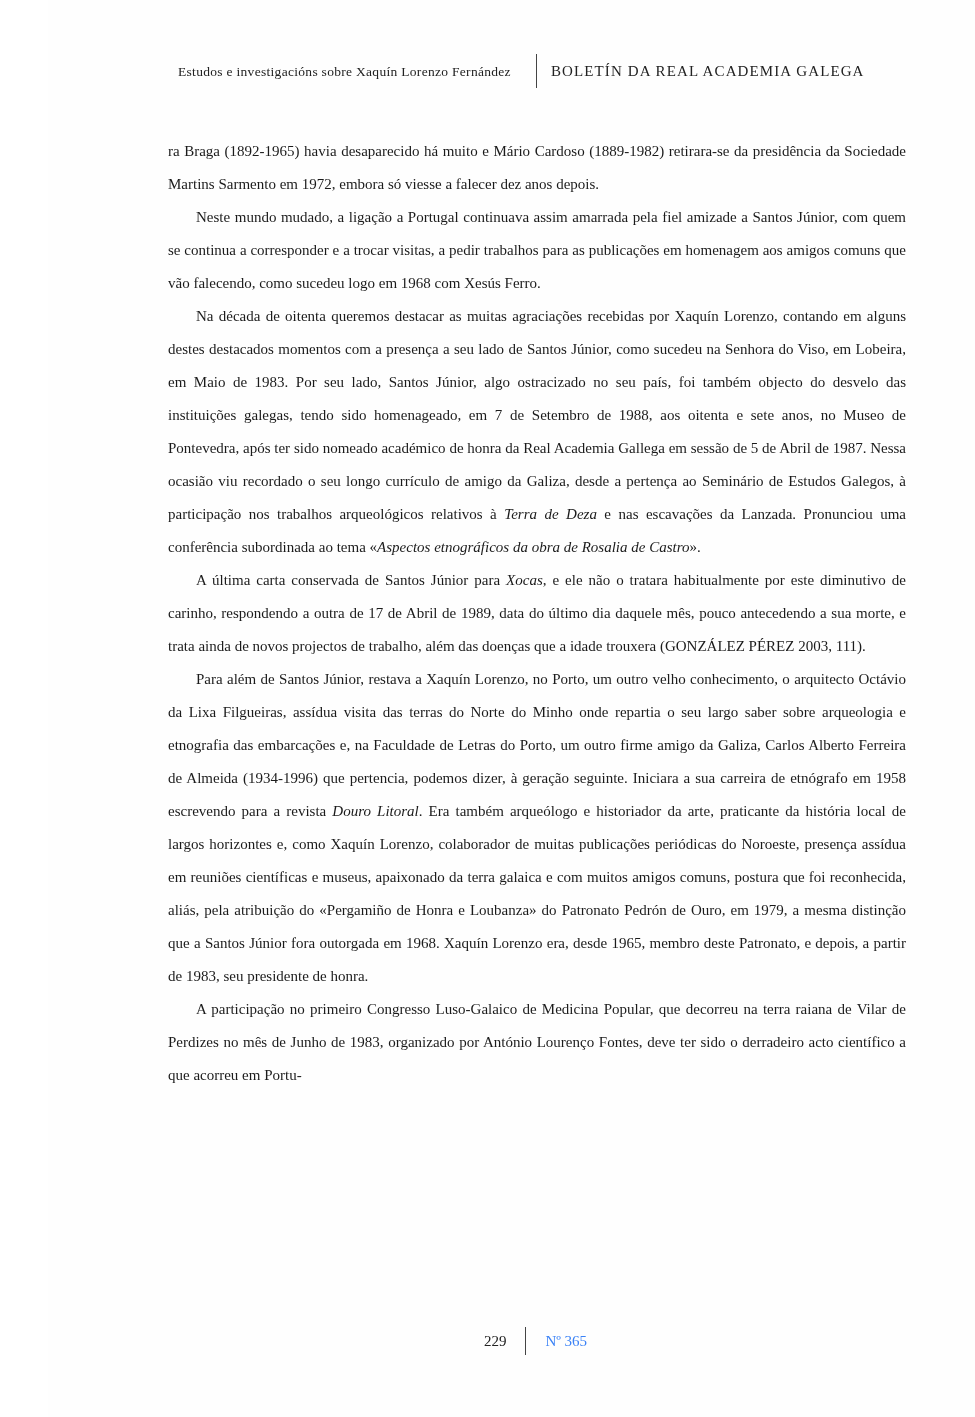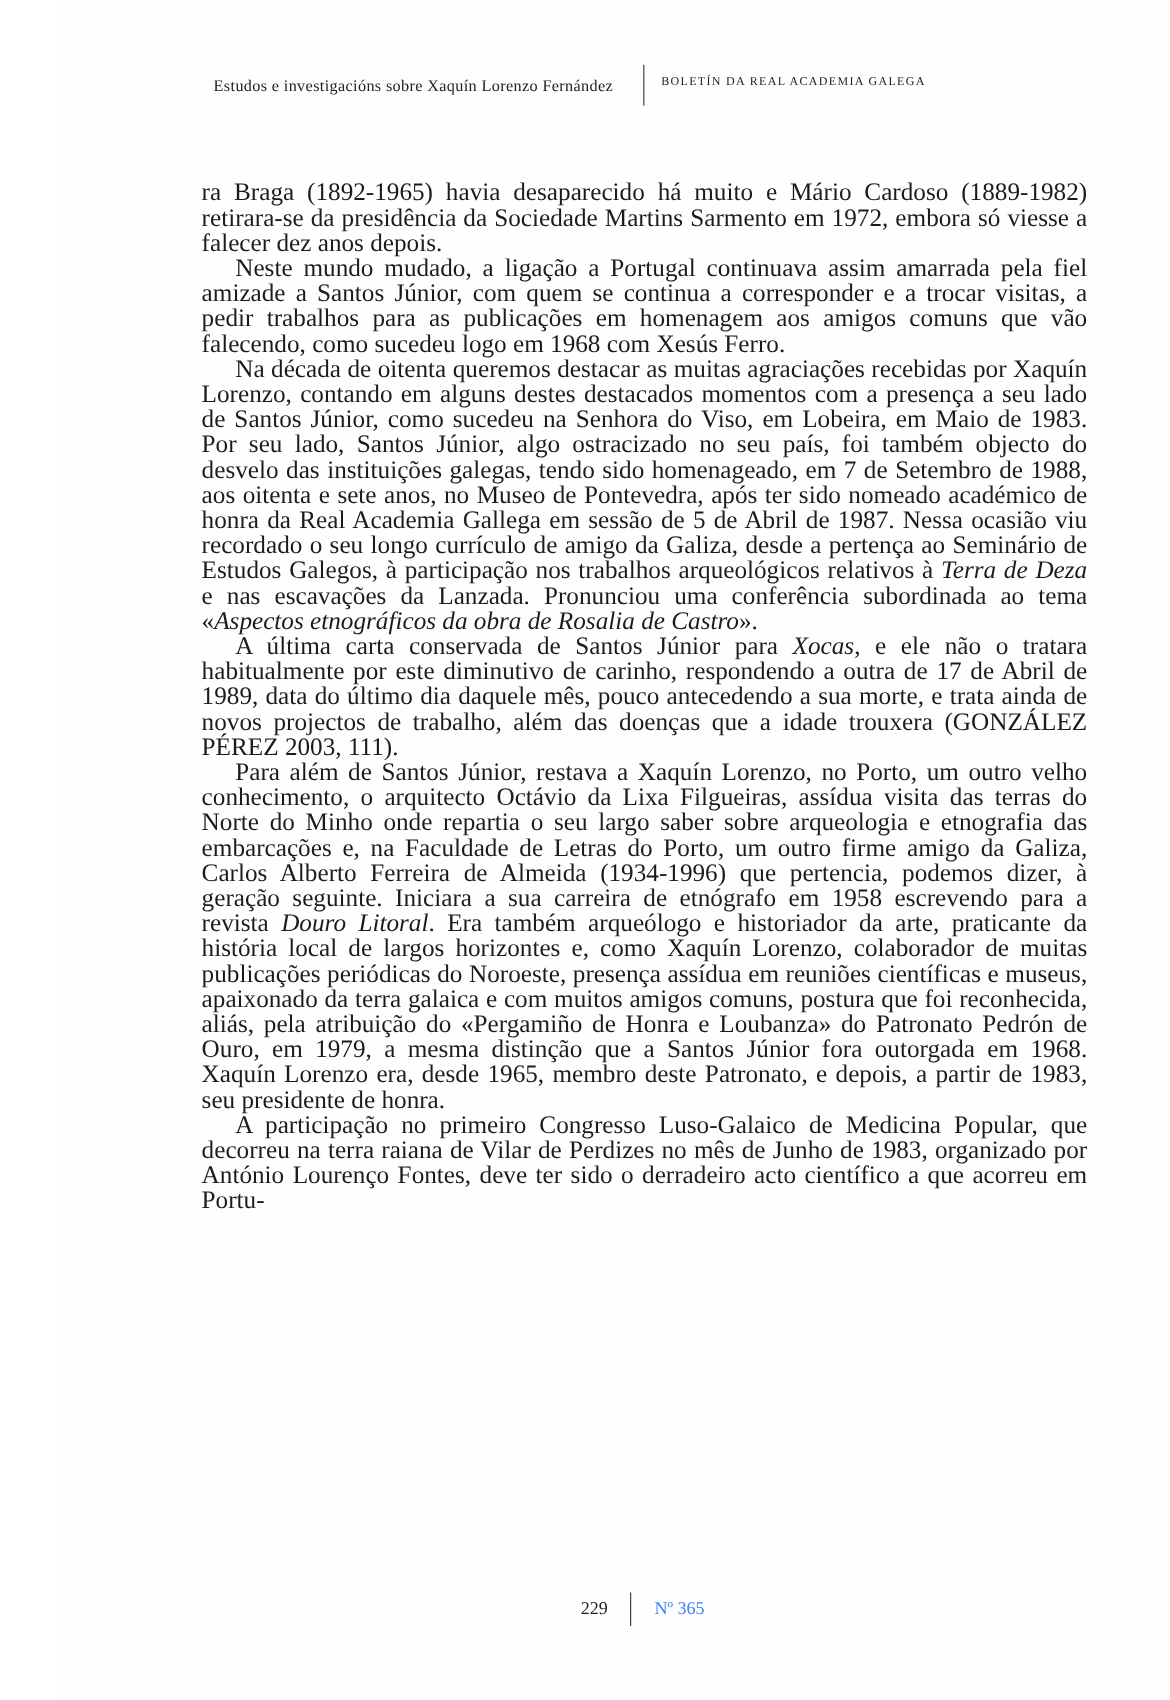--- a/index.html
+++ b/index.html
@@ -39,33 +39,33 @@
     left: 488px;
     top: 0;
     width: 1px;
     height: 34px;
     background: #444;
   }
   .header-right {
     position: absolute;
     left: 503px;
     top: 9px;
-    font-size: 10px;
+    font-size: 15px;
     letter-spacing: 1.1px;
     color: #222;
     white-space: nowrap;
   }
   
   .body-text {
     position: absolute;
     left: 120px;
-    top: 150px;
+    top: 135px;
     width: 738px;
-    font-size: 21px;
-    line-height: 21px;
+    font-size: 15px;
+    line-height: 33px;
     text-align: justify;
     color: #1b1b1b;
   }
   .body-text p.para {
     margin: 0;
     padding: 0;
   }
   .body-text p.para.indent {
     text-indent: 28px;
   }

